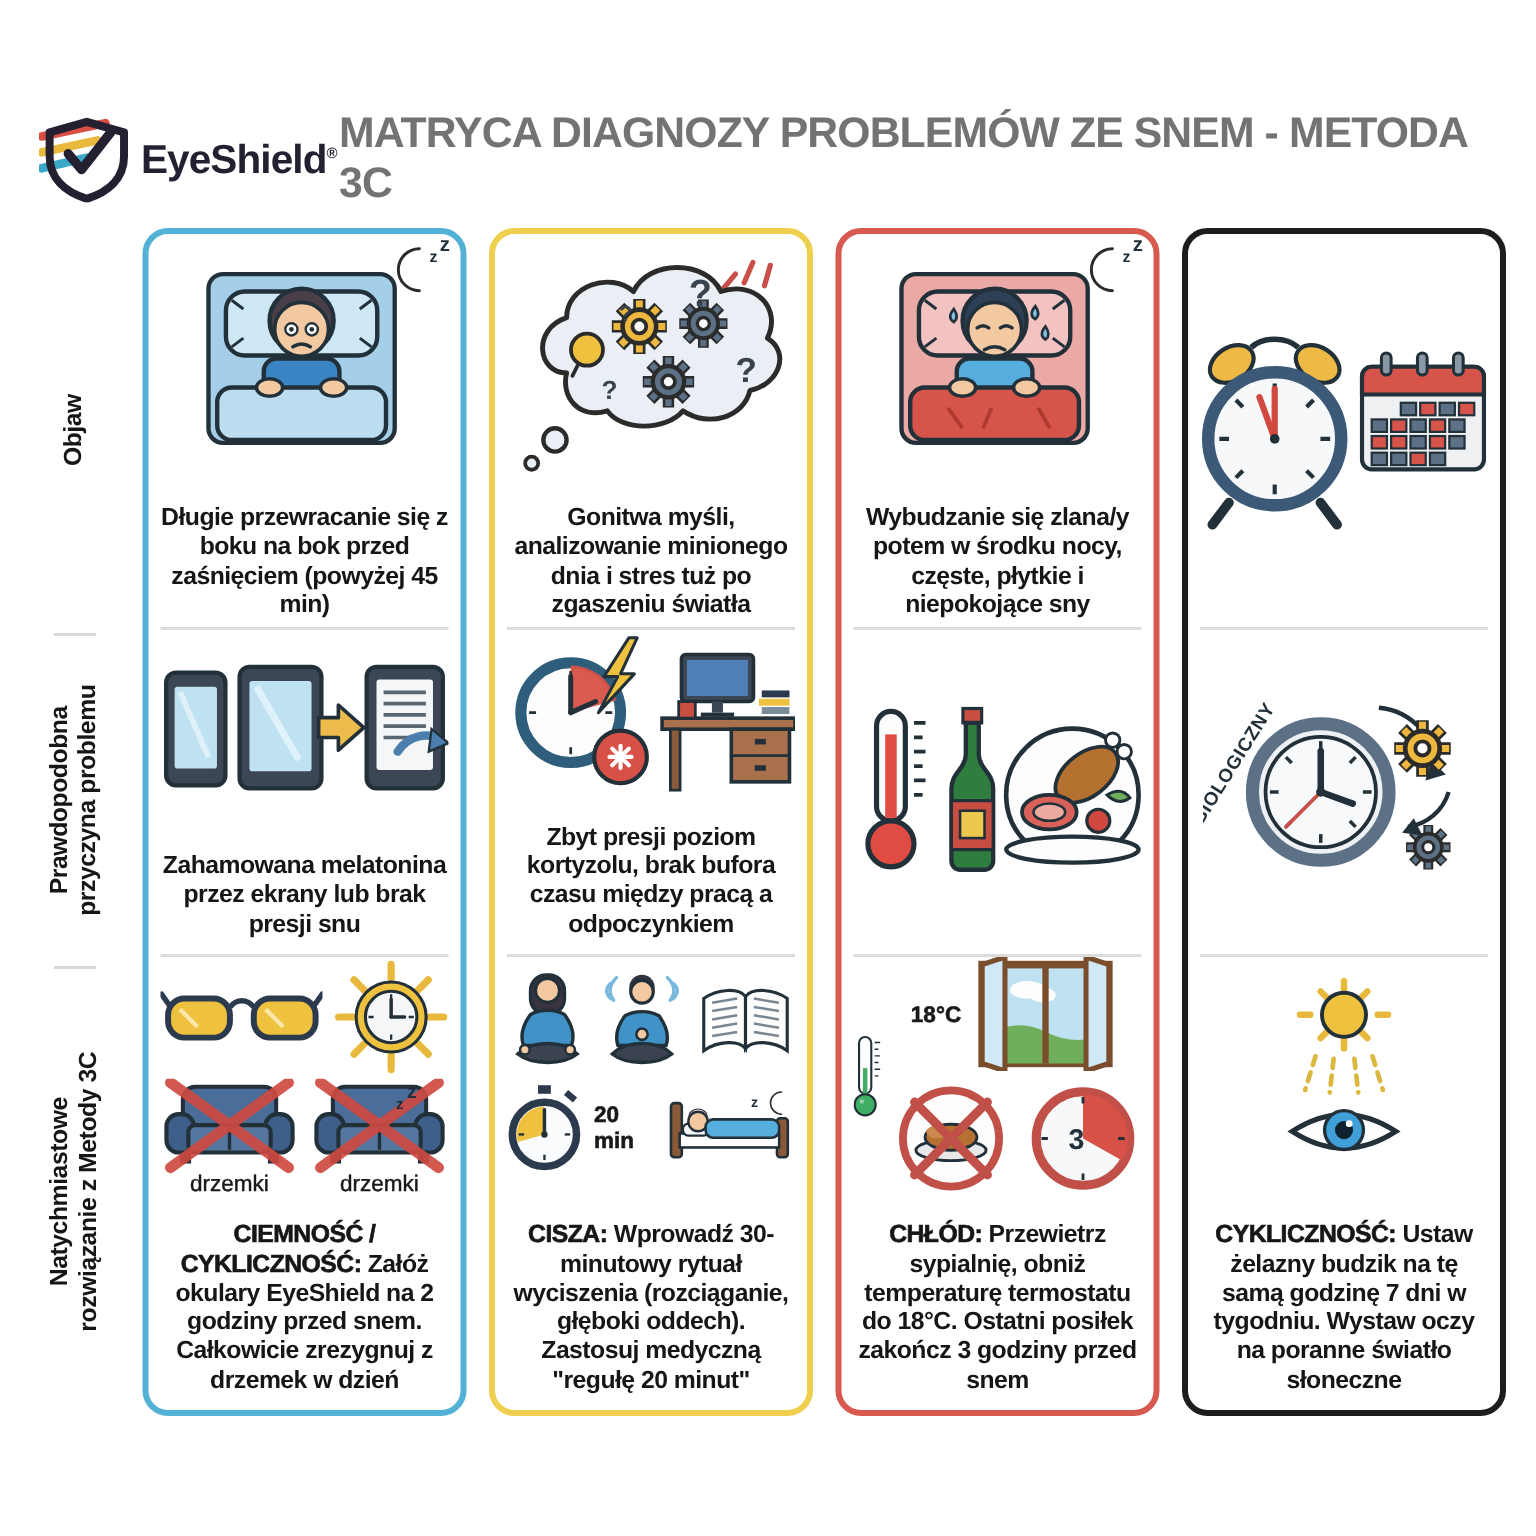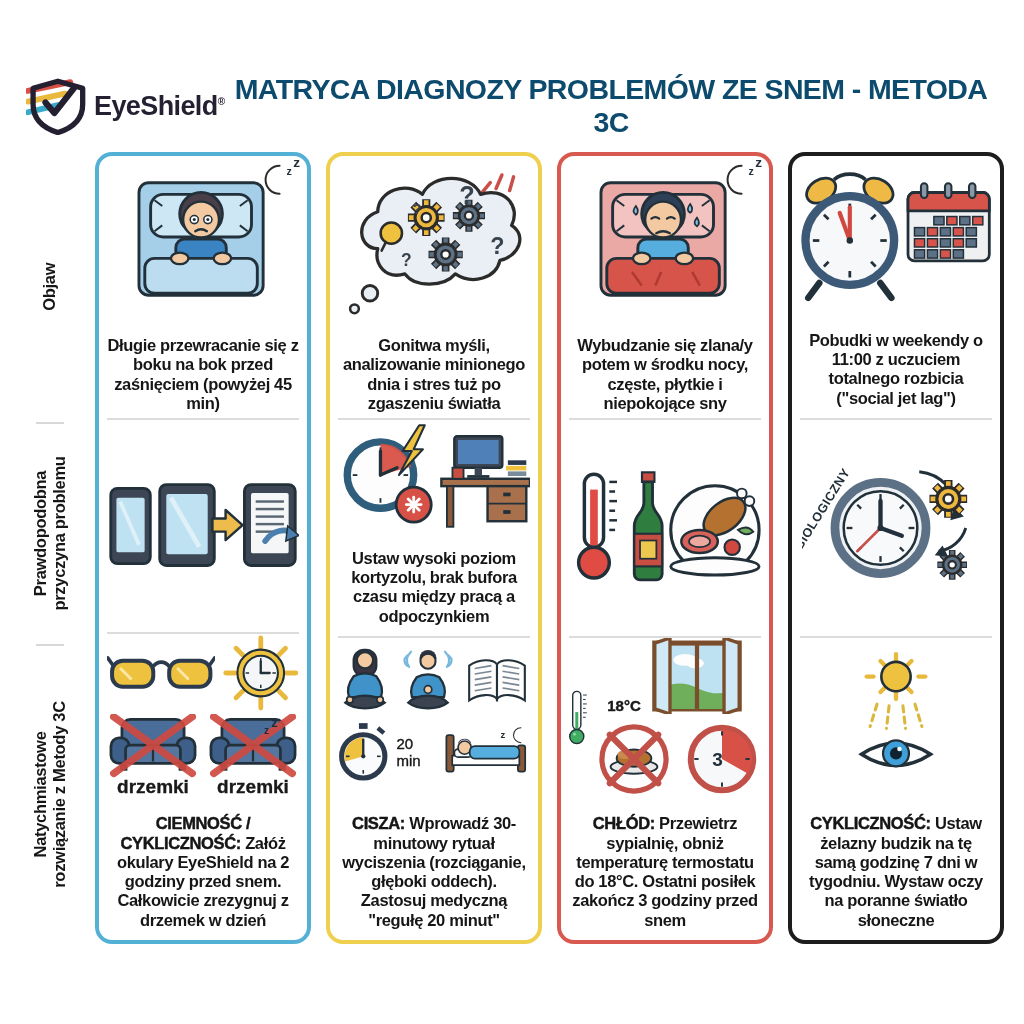--- a/index.html
+++ b/index.html
@@ -4,21 +4,21 @@
 <style>
   html,body{margin:0;padding:0;}
   body{
     width:1024px;height:1024px;position:relative;background:#ffffff;
     font-family:"Liberation Sans",sans-serif;color:#191919;overflow:hidden;
   }
   .header{position:absolute;top:76px;left:26px;right:28px;height:60px;display:flex;align-items:center;}
   .logo{display:flex;align-items:center;gap:6px;width:200px;flex:none;}
   .brand{font-size:27px;font-weight:bold;color:#241f31;letter-spacing:-0.6px;white-space:nowrap;}
   .brand sup{font-size:10px;}
-  .title{flex:1;text-align:center;font-size:28.5px;font-weight:bold;letter-spacing:-0.6px;color:#0c4a6e;}
+  .title{flex:1;text-align:left;font-size:28.5px;font-weight:bold;letter-spacing:-0.6px;color:#737373;}
   .matrix{position:absolute;top:152px;left:20px;right:20px;bottom:80px;display:flex;gap:15px;}
   .labels{width:60px;flex:none;display:flex;flex-direction:column;}
   .labelcell{position:relative;}
   .labelcell.r1{height:270px;}
   .labelcell.r2{height:222px;}
   .labelcell.r3{flex:1;}
   .labelcell + .labelcell::before{content:"";position:absolute;top:0;left:16px;right:16px;border-top:2px solid #d8d8d8;}
   .rot{position:absolute;inset:0;display:flex;align-items:center;justify-content:center;}
   .rot > div{transform:rotate(-90deg);text-align:center;font-weight:bold;font-size:16.5px;line-height:1.18;color:#161616;letter-spacing:-0.3px;}
   .rot span{display:block;white-space:nowrap;}
@@ -27,22 +27,22 @@
   .cell + .cell{border-top:2px solid #dcdcdc;margin:0 8px;padding:0 0;}
   .c-symptom{height:262px;}
   .c-cause{height:216px;}
   .c-solution{flex:1;}
   .icons{flex:1;display:flex;align-items:center;justify-content:center;width:100%;gap:6px;}
   .icons.col{flex-direction:column;gap:2px;}
   .caption{margin:16px 0 10px;text-align:center;font-weight:bold;font-size:16.5px;line-height:1.17;letter-spacing:-0.35px;color:#161616;}
   .caption strong{-webkit-text-stroke:0.45px #161616;}
   .row{display:flex;align-items:center;justify-content:center;gap:8px;width:100%;}
   .napstack{display:flex;flex-direction:column;align-items:center;}
-  .naplabel{font-size:19px;font-weight:bold;-webkit-text-stroke:0.3px #161616;margin-top:-2px;}
-  .timerlabel{font-size:15px;font-weight:normal;-webkit-text-stroke:0.4px;}
+  .naplabel{font-size:15px;font-weight:normal;-webkit-text-stroke:0.3px #161616;margin-top:-2px;}
+  .timerlabel{font-size:15px;font-weight:bold;-webkit-text-stroke:0.4px;}
   .templabel{font-size:15px;font-weight:bold;-webkit-text-stroke:0.4px;}
   .clockbox{position:relative;width:118px;height:150px;flex:none;}
   .clockbox svg{position:absolute;}
   .hidden-defs{position:absolute;width:0;height:0;overflow:hidden;}
 </style>
 </head>
 <body>
 
 <svg class="hidden-defs" aria-hidden="true">
   <defs>
@@ -186,20 +186,21 @@
               <line x1="158" y1="22" x2="188" y2="22"></line>
               <line x1="158" y1="30" x2="188" y2="30"></line>
               <line x1="158" y1="38" x2="188" y2="38"></line>
               <line x1="158" y1="46" x2="188" y2="46"></line>
               <line x1="158" y1="54" x2="180" y2="54"></line>
             </g>
           <path d="M168 64 C176 52 190 50 198 56" fill="none" stroke="#4a7fae" stroke-width="6" stroke-linecap="round"></path>
           <polygon points="192,48 204,58 190,64" fill="#4a7fae" stroke="#22303a" stroke-width="1.6"></polygon>
         </svg>
       </div>
+      <p class="caption">Zahamowana melatonina przez ekrany lub brak presji snu</p>
     </section>
     <section class="cell c-solution">
       <div class="icons col">
         <div class="row">
           <svg width="112" height="50" viewBox="0 0 150 62">
             <line x1="8" y1="20" x2="1" y2="10" stroke="#2c3a4e" stroke-width="5" stroke-linecap="round"></line>
             <line x1="142" y1="20" x2="149" y2="10" stroke="#2c3a4e" stroke-width="5" stroke-linecap="round"></line>
             <path d="M64 22 C70 14 80 14 86 22" fill="none" stroke="#2c3a4e" stroke-width="5"></path>
             <rect x="7" y="14" width="57" height="36" rx="15" fill="#eec23f" stroke="#2c3a4e" stroke-width="5.5"></rect>
             <rect x="86" y="14" width="57" height="36" rx="15" fill="#eec23f" stroke="#2c3a4e" stroke-width="5.5"></rect>
@@ -309,21 +310,21 @@
             <rect x="184" y="52" width="20" height="5" fill="#7a8b9c"></rect>
           <rect x="112" y="60" width="96" height="8" fill="#a9714b" stroke="#22303a" stroke-width="2.6"></rect>
           <rect x="118" y="68" width="7" height="44" fill="#8a5a3a" stroke="#22303a" stroke-width="2"></rect>
           <rect x="162" y="68" width="42" height="38" fill="#a9714b" stroke="#22303a" stroke-width="2.6"></rect>
           <line x1="162" y1="87" x2="204" y2="87" stroke="#22303a" stroke-width="2"></line>
           <rect x="179" y="75" width="8" height="4" fill="#22303a"></rect>
             <rect x="179" y="94" width="8" height="4" fill="#22303a"></rect>
           <rect x="124" y="48" width="12" height="12" fill="#c94e42" stroke="#22303a" stroke-width="2"></rect>
         </svg>
       </div>
-      <p class="caption">Ustaw wysoki poziom kortyzolu, brak bufora czasu między pracą a odpoczynkiem</p>
+      <p class="caption">Zbyt presji poziom kortyzolu, brak bufora czasu między pracą a odpoczynkiem</p>
     </section>
     <section class="cell c-solution">
       <div class="icons col">
         <div class="row">
           <svg width="52" height="66" viewBox="0 0 52 70">
             <rect x="14" y="2" width="24" height="28" rx="11" fill="#3a3340" stroke="#22303a" stroke-width="2.4"></rect>
             <circle cx="26" cy="13" r="8.5" fill="#f3c9a2" stroke="#22303a" stroke-width="2.2"></circle>
             <path d="M14 30 C8 38 7 46 9 52 L43 52 C45 46 44 38 38 30 C31 26 21 26 14 30 Z" fill="#3f93c9" stroke="#22303a" stroke-width="2.4"></path>
             <path d="M5 58 C15 48 37 48 47 58 C37 66 15 66 5 58 Z" fill="#3b4250" stroke="#22303a" stroke-width="2.4"></path>
             <circle cx="10" cy="55" r="3.4" fill="#f3c9a2" stroke="#22303a" stroke-width="1.8"></circle>
@@ -467,21 +468,21 @@
           <g stroke="#22303a" stroke-width="2.6">
               <line x1="38" y1="14" x2="48" y2="14"></line>
               <line x1="38" y1="26" x2="45" y2="26"></line>
               <line x1="38" y1="38" x2="48" y2="38"></line>
               <line x1="38" y1="50" x2="45" y2="50"></line>
               <line x1="38" y1="62" x2="48" y2="62"></line>
               <line x1="38" y1="74" x2="45" y2="74"></line>
             </g>
         </svg>
         <div style="display:flex;flex-direction:column;gap:6px;">
-          <div class="row" style="gap:4px;align-items:flex-end;">
+          <div class="row" style="gap:4px;">
             <span class="templabel">18°C</span>
             <svg width="104" height="76" viewBox="0 0 120 90">
               <rect x="10" y="6" width="100" height="78" fill="#bfe2f2" stroke="#7a4e2c" stroke-width="6"></rect>
               <path d="M10 64 Q36 46 62 60 Q88 72 110 58 L110 84 L10 84 Z" fill="#6fae5a"></path>
               <ellipse cx="46" cy="26" rx="14" ry="7" fill="#fdfdfd"></ellipse>
               <ellipse cx="58" cy="30" rx="10" ry="6" fill="#fdfdfd"></ellipse>
               <line x1="60" y1="6" x2="60" y2="84" stroke="#7a4e2c" stroke-width="5"></line>
               <polygon points="10,6 28,0 28,90 10,84" fill="#cfe9f6" stroke="#7a4e2c" stroke-width="4"></polygon>
               <polygon points="110,6 92,0 92,90 110,84" fill="#cfe9f6" stroke="#7a4e2c" stroke-width="4"></polygon>
             </svg>
@@ -562,21 +563,20 @@
                 <rect x="167" y="80" width="11" height="9" fill="#d7544b"></rect>
                 <rect x="181" y="80" width="11" height="9" fill="#5c7185"></rect>
               <rect x="125" y="92" width="11" height="9" fill="#5c7185"></rect>
                 <rect x="139" y="92" width="11" height="9" fill="#5c7185"></rect>
                 <rect x="153" y="92" width="11" height="9" fill="#d7544b"></rect>
                 <rect x="167" y="92" width="11" height="9" fill="#5c7185"></rect>
             </g>
           </g>
         </svg>
       </div>
-      <p class="caption">Pobudki w weekendy o 11:00 z uczuciem totalnego rozbicia ("social jet lag")</p>
     </section>
     <section class="cell c-cause">
       <div class="icons">
         <svg width="188" height="124" viewBox="0 0 176 128">
           <path d="M112 6 A44 44 0 0 1 152 50" fill="none" stroke="#22303a" stroke-width="3"></path>
           <polygon points="148,42 158,52 144,56" fill="#22303a"></polygon>
           <circle cx="72" cy="64" r="47" fill="#eef1f4" stroke="#5c7185" stroke-width="9"></circle>
           <circle cx="72" cy="64" r="38" fill="#f7f9fa" stroke="#22303a" stroke-width="2.6"></circle>
           <g stroke="#22303a" stroke-width="2.4">
             <line x1="72" y1="29" x2="72" y2="35"></line>

